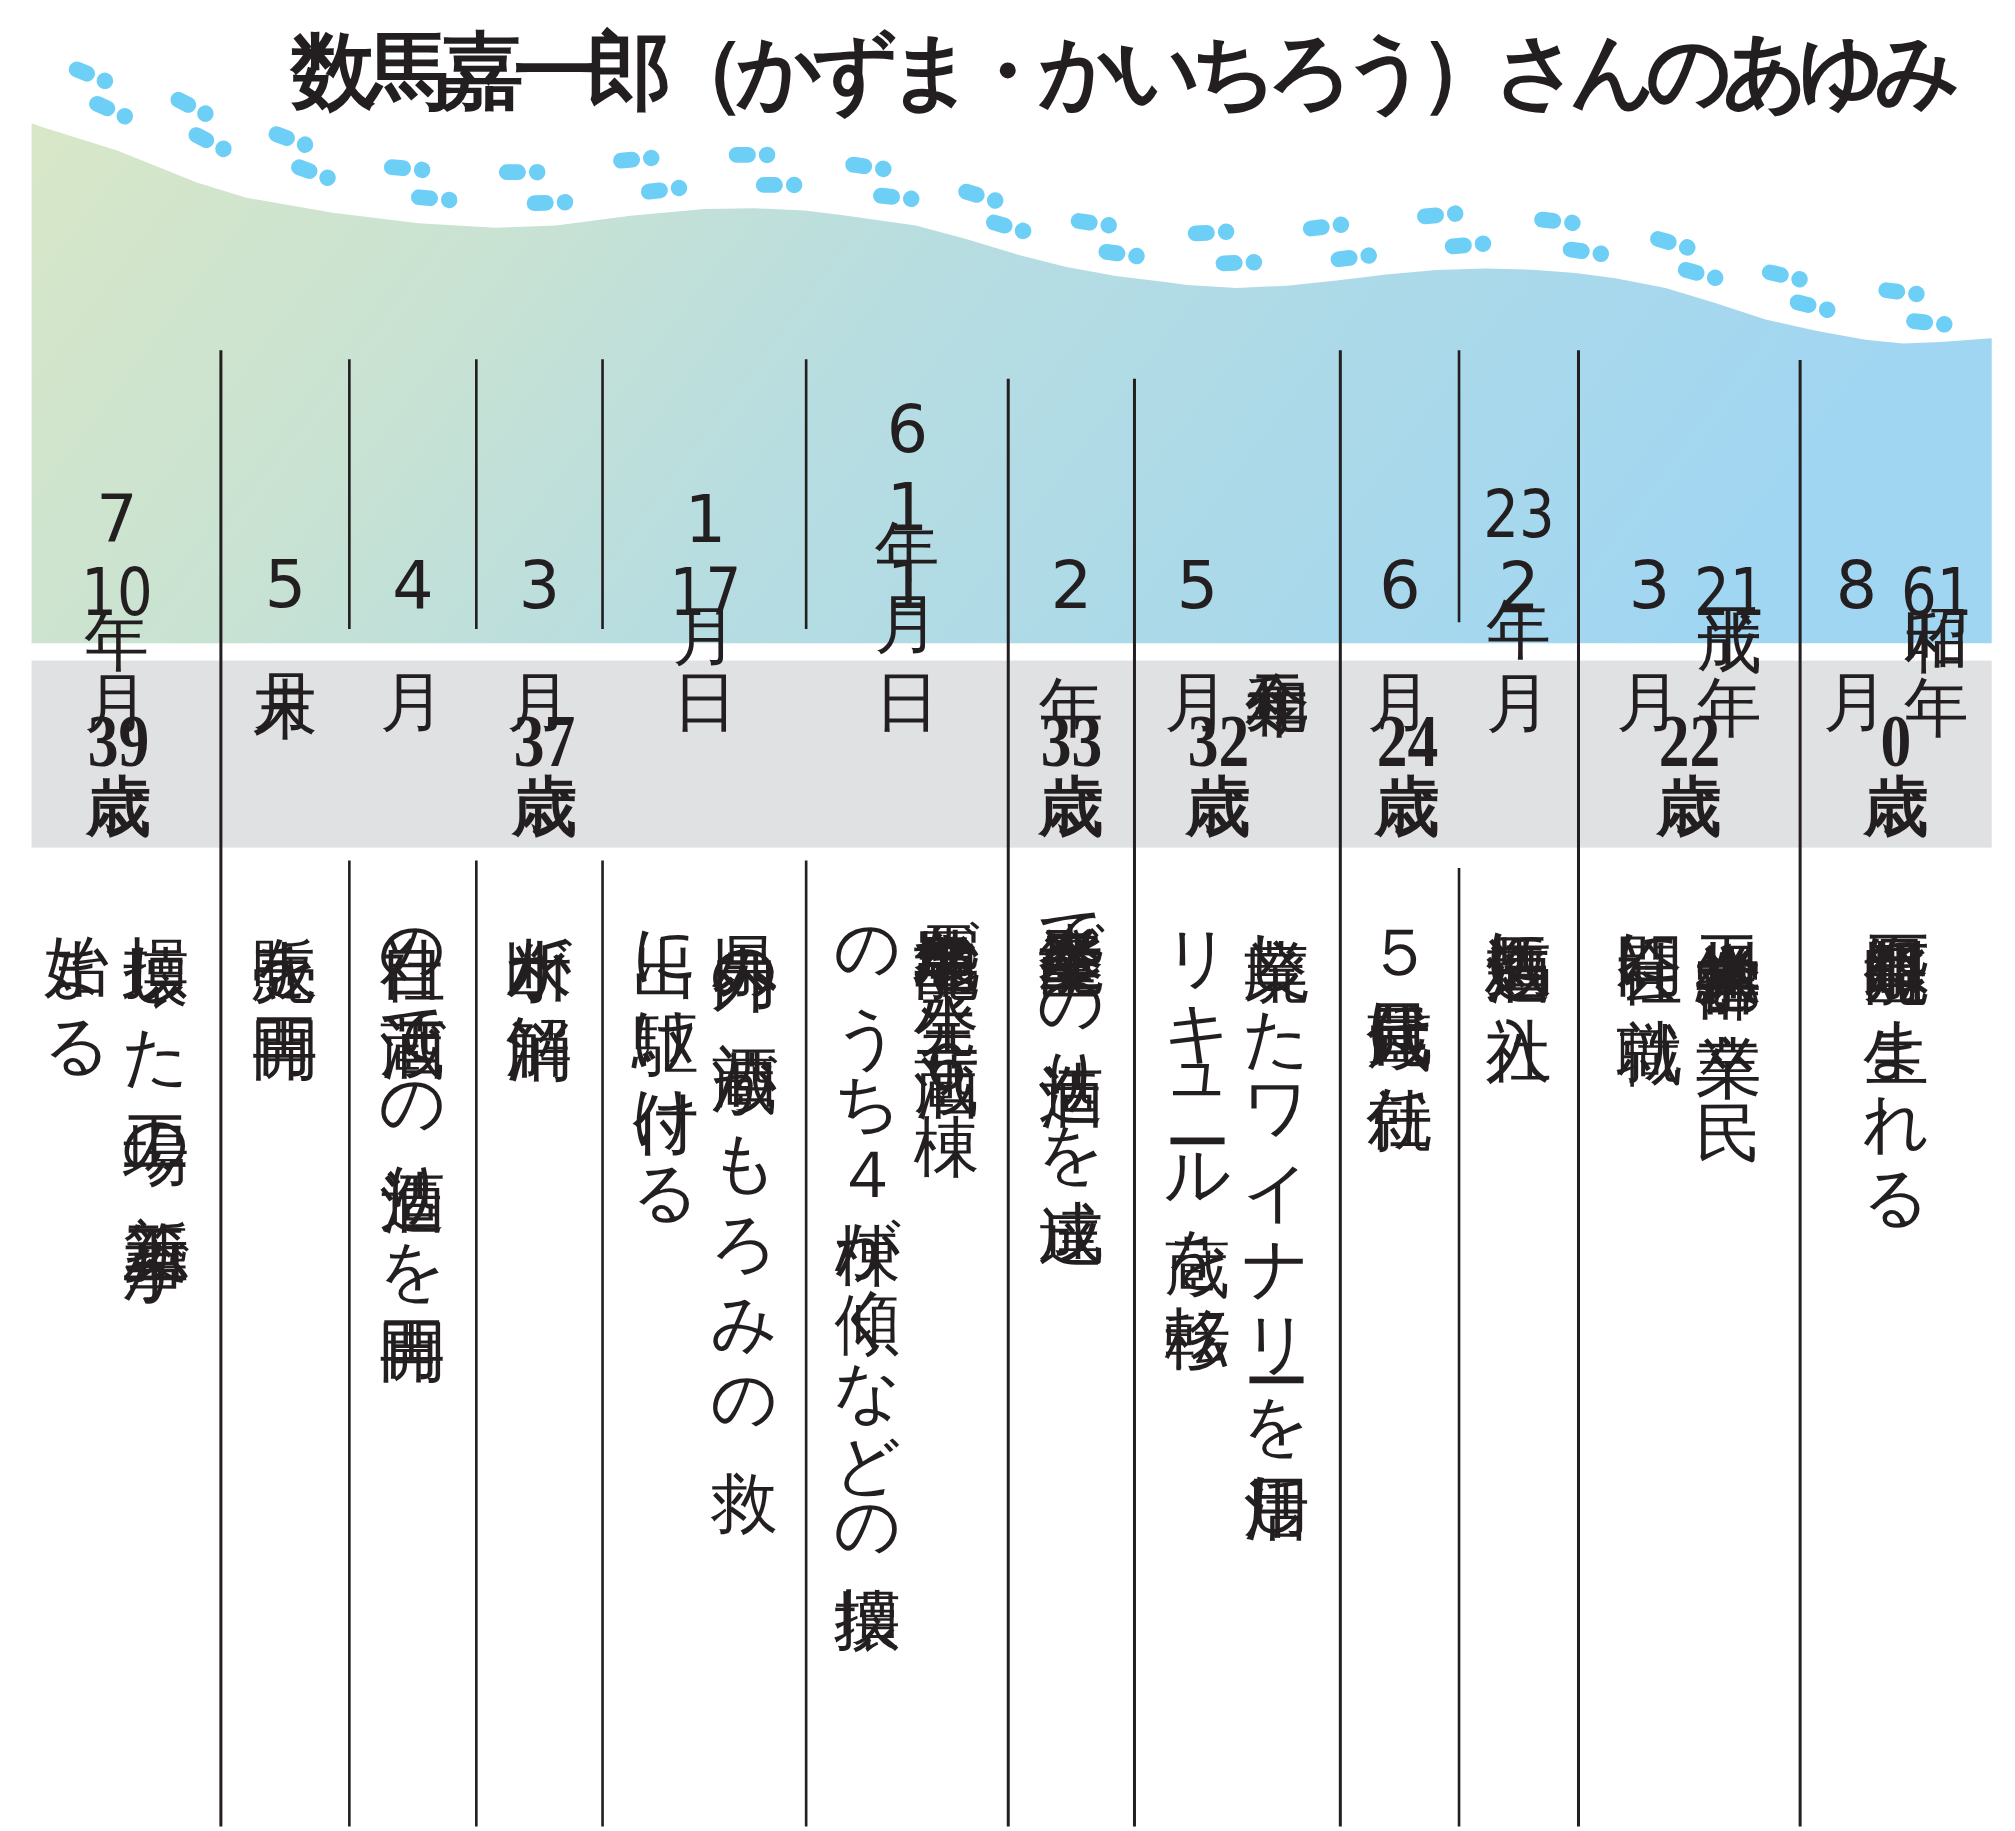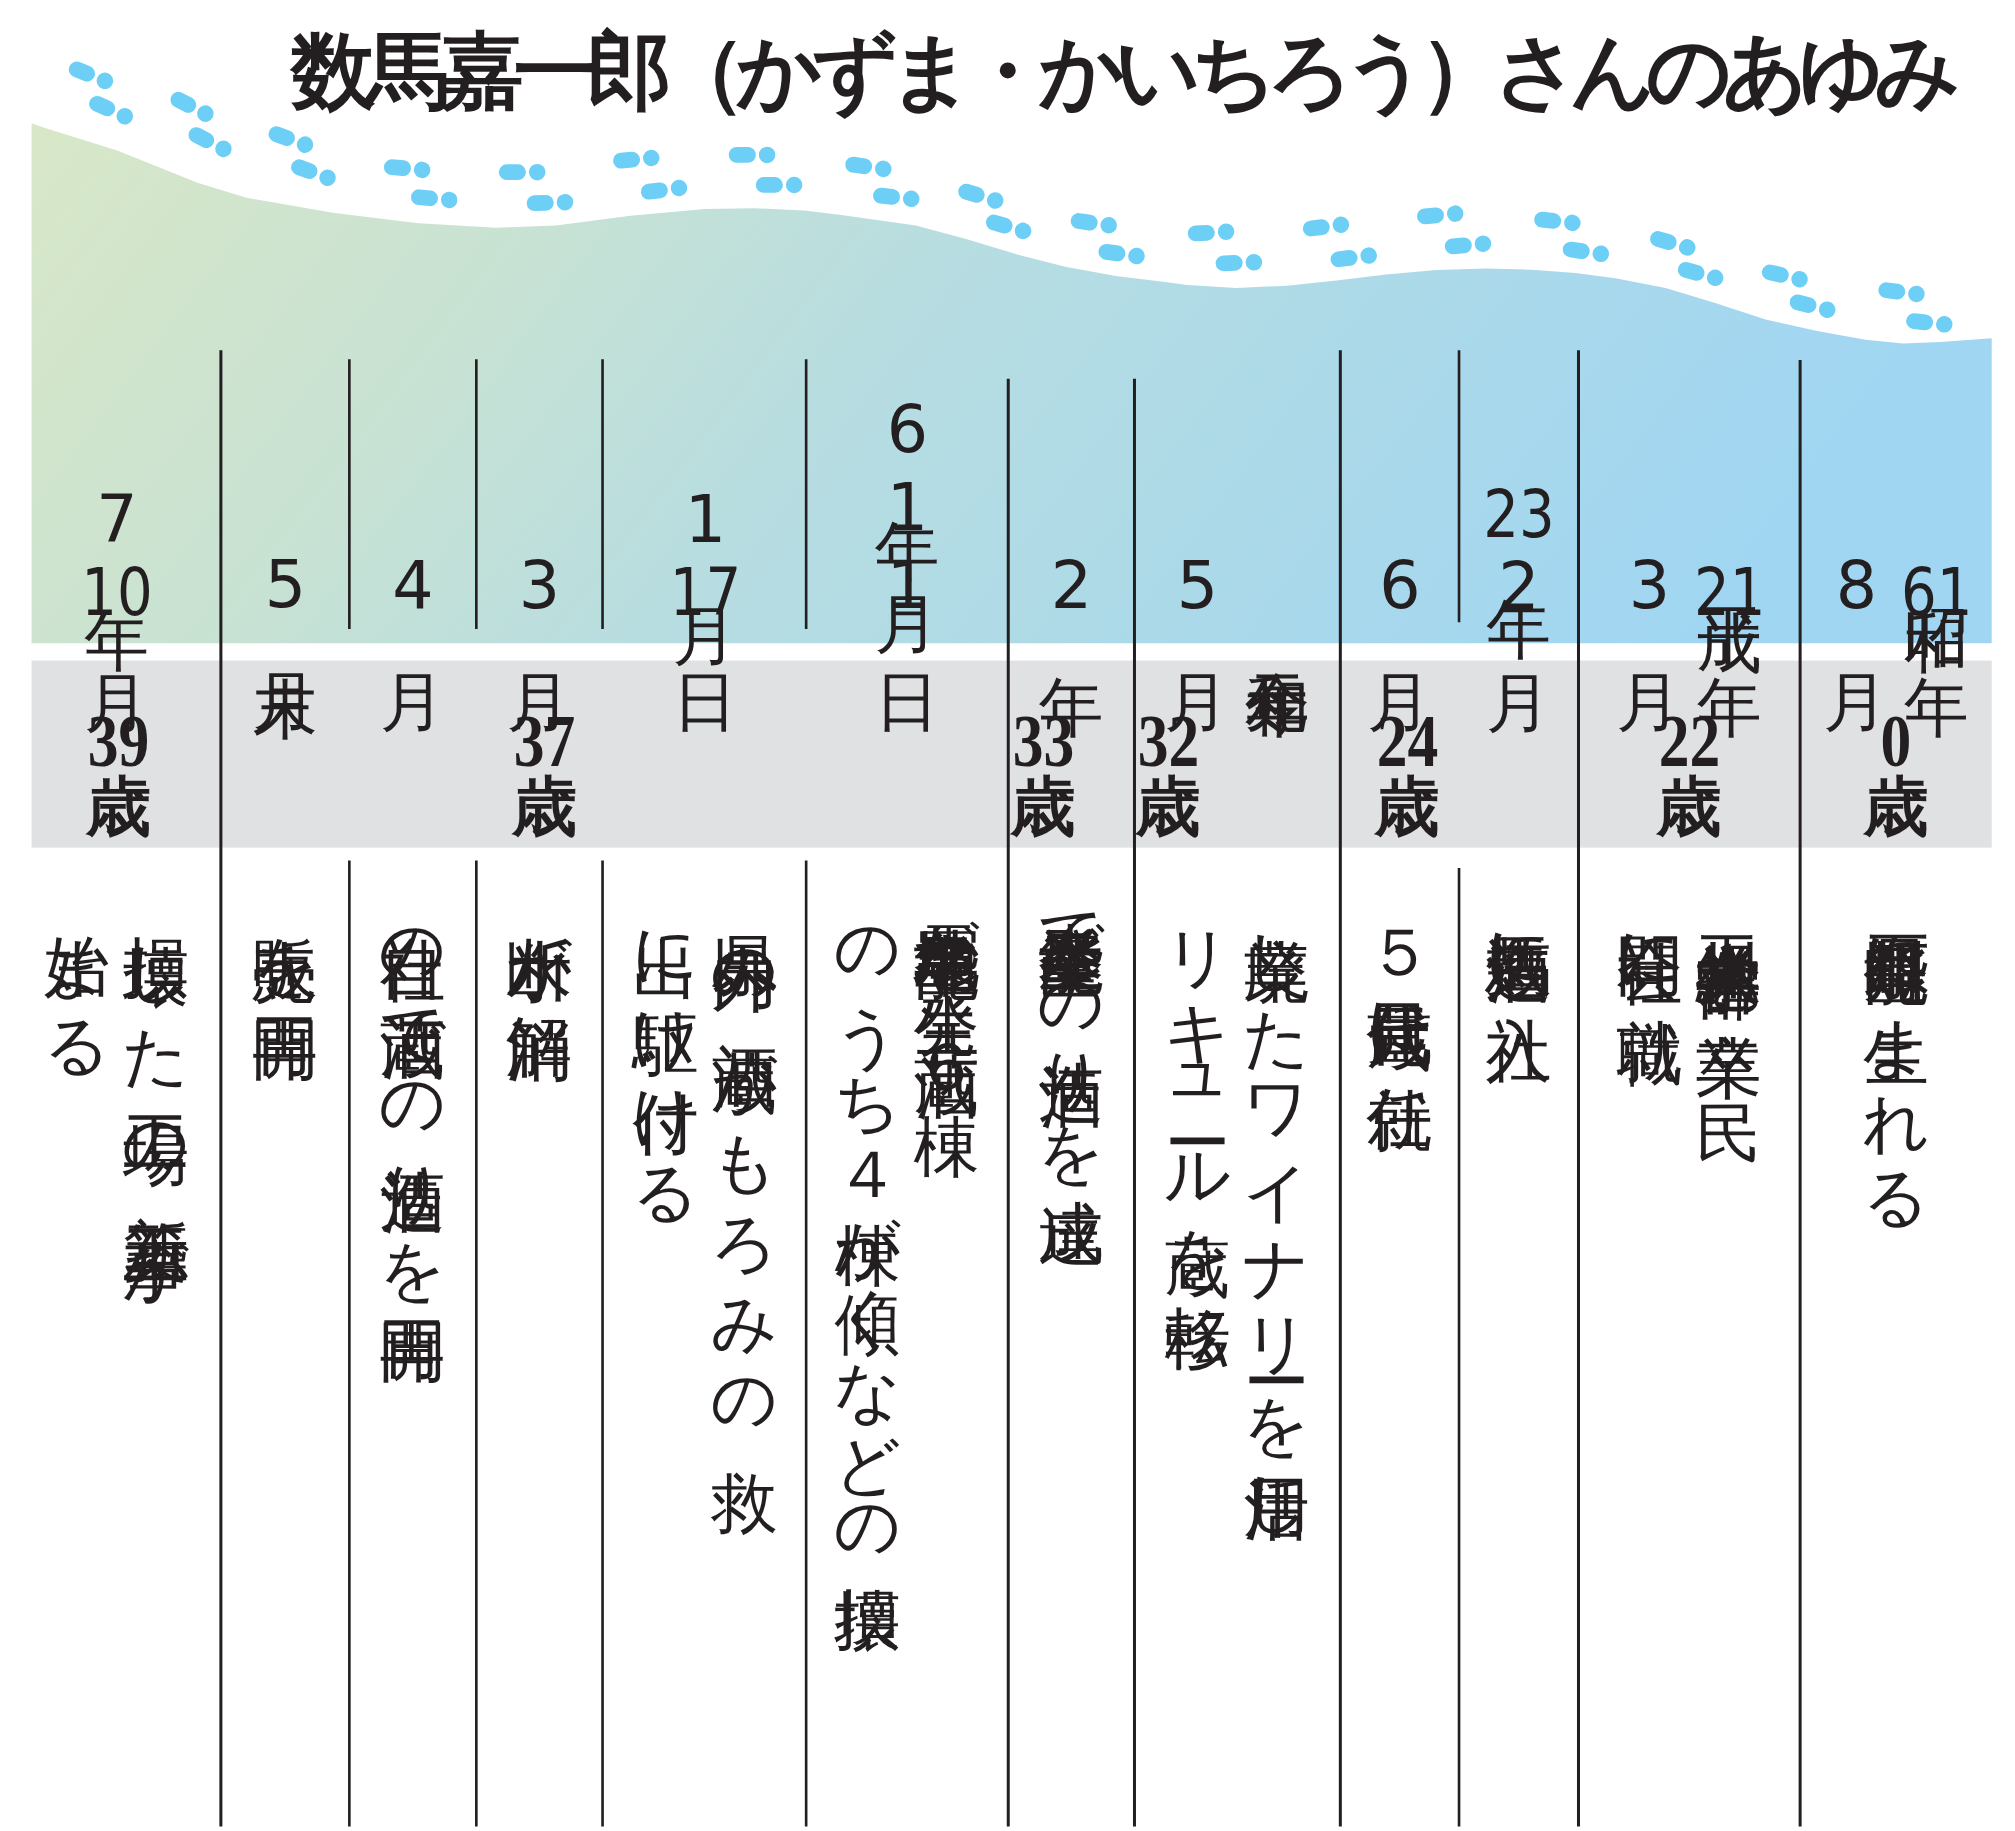--- a/index.html
+++ b/index.html
@@ -184,25 +184,25 @@
   <div class="age-unit">歳</div>
 </div>
 <div class="age" style="left:1578px;width:222px">
   <div class="age-num">22</div>
   <div class="age-unit">歳</div>
 </div>
 <div class="age" style="left:1288px;width:238px">
   <div class="age-num">24</div>
   <div class="age-unit">歳</div>
 </div>
-<div class="age" style="left:1084px;width:168px">
+<div class="age" style="left:1134px;width:168px">
   <div class="age-num">32</div>
   <div class="age-unit">歳</div>
 </div>
-<div class="age" style="left:980px;width:126px">
+<div class="age" style="left:1008px;width:126px">
   <div class="age-num">33</div>
   <div class="age-unit">歳</div>
 </div>
 <div class="age" style="left:221px;width:647px">
   <div class="age-num">37</div>
   <div class="age-unit">歳</div>
 </div>
 <div class="age" style="left:15px;width:207px">
   <div class="age-num">39</div>
   <div class="age-unit">歳</div>

